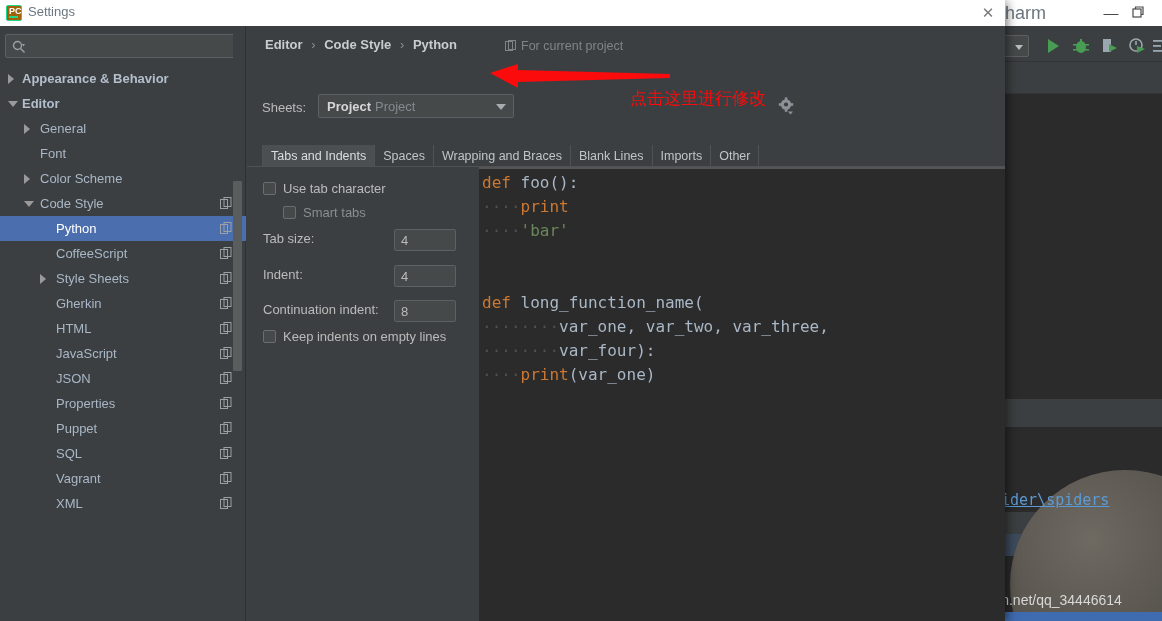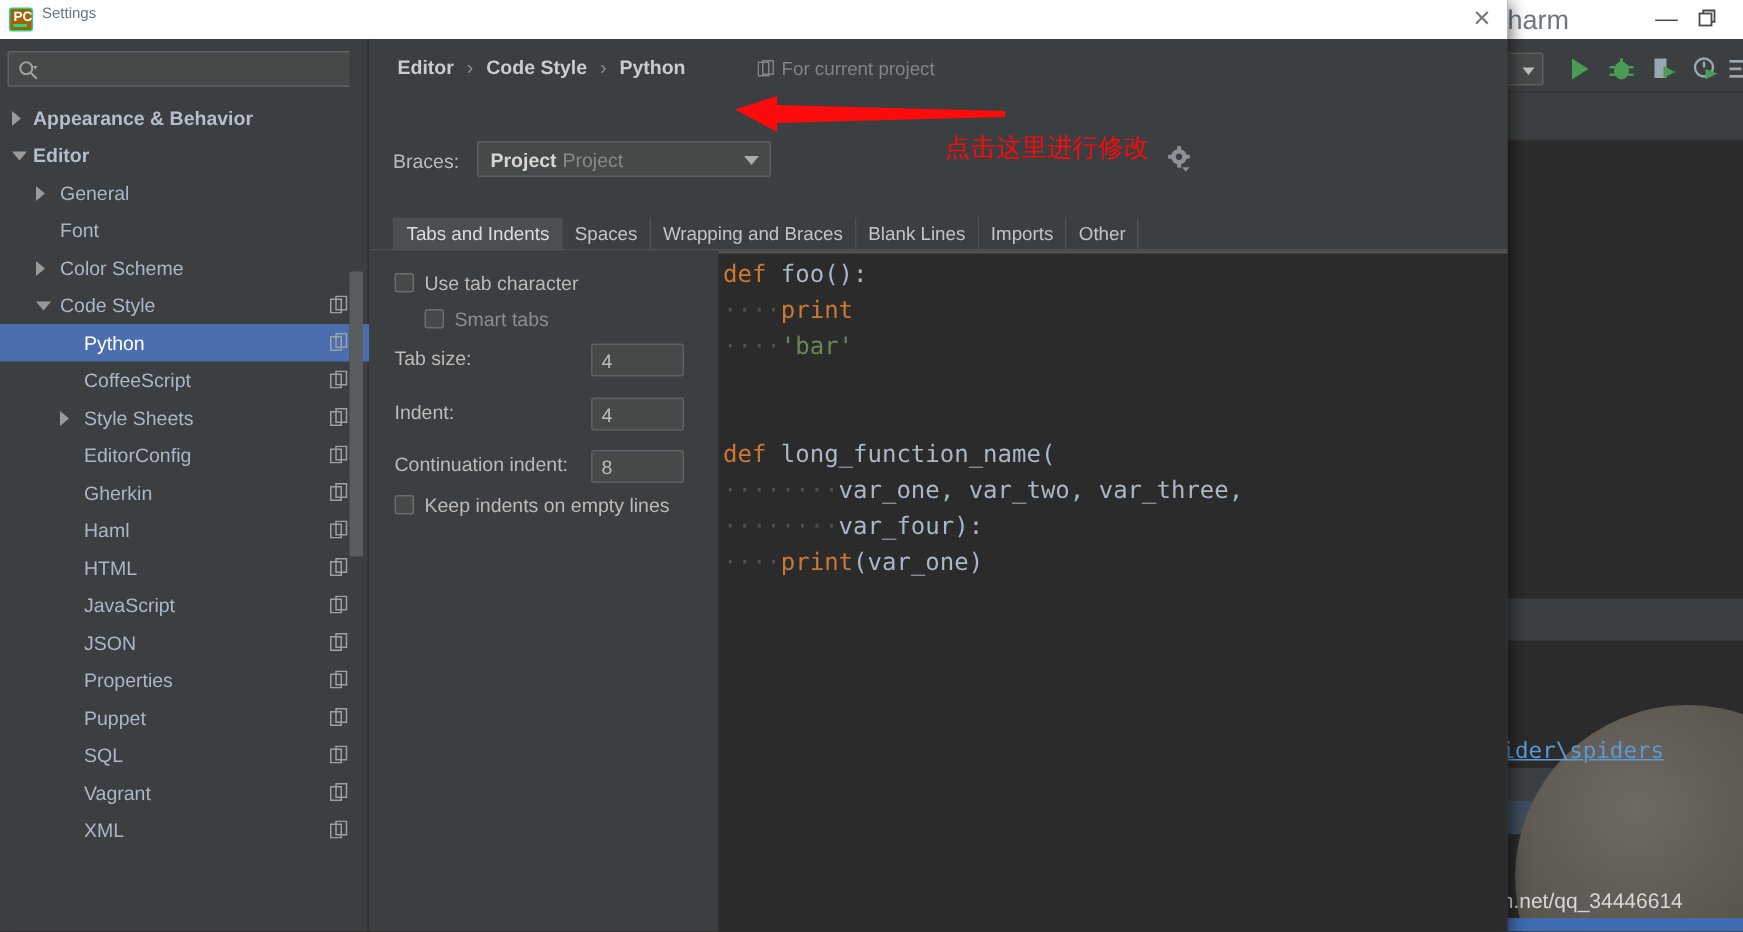--- a/index.html
+++ b/index.html
@@ -94,21 +94,21 @@
     position: absolute; left: 2px; top: 0px;
     font-size: 9px; font-weight: bold; color: #ffffff;
     font-family: "Liberation Sans", sans-serif; line-height: 10px;
   }
   .dlg-logo i {
     position: absolute; left: 2px; bottom: 2px; width: 9px; height: 2px;
     background: #21d789;
   }
   .dlg-title-text {
     position: absolute; left: 28px; top: 4px;
-    font-size: 10px; color: #6b7680;
+    font-size: 13px; color: #6b7680;
   }
   .dlg-close {
     position: absolute; left: 978px; top: 4px; width: 20px; height: 18px;
     color: #7a7a7a; font-size: 15px; text-align: center; line-height: 18px;
     cursor: pointer;
   }
 
   
   .left-panel {
     position: absolute; left: 0; top: 26px; width: 246px; height: 595px;
@@ -410,35 +410,21 @@
           </div>
           <div class="tree-row">
             <span class="tr-arrow collapsed" style="left: 40px; top: 8px;"></span>
             <span class="tr-label" style="left: 56px;">Style Sheets</span>
             <span class="copy-icon"><svg viewBox="0 0 12 12" width="12" height="12">
                 <rect x="0.5" y="2.5" width="7" height="9" fill="none" stroke="#9aa0a3" stroke-width="1"></rect>
                 <rect x="4" y="0.5" width="7" height="9" fill="none" stroke="#9aa0a3" stroke-width="1"></rect>
               </svg></span>
           </div>
           <div class="tree-row">
-            <span class="tr-label" style="left: 56px;">EditorConfig</span>
-            <span class="copy-icon"><svg viewBox="0 0 12 12" width="12" height="12">
-                <rect x="0.5" y="2.5" width="7" height="9" fill="none" stroke="#9aa0a3" stroke-width="1"></rect>
-                <rect x="4" y="0.5" width="7" height="9" fill="none" stroke="#9aa0a3" stroke-width="1"></rect>
-              </svg></span>
-          </div>
-          <div class="tree-row">
             <span class="tr-label" style="left: 56px;">Gherkin</span>
-            <span class="copy-icon"><svg viewBox="0 0 12 12" width="12" height="12">
-                <rect x="0.5" y="2.5" width="7" height="9" fill="none" stroke="#9aa0a3" stroke-width="1"></rect>
-                <rect x="4" y="0.5" width="7" height="9" fill="none" stroke="#9aa0a3" stroke-width="1"></rect>
-              </svg></span>
-          </div>
-          <div class="tree-row">
-            <span class="tr-label" style="left: 56px;">Haml</span>
             <span class="copy-icon"><svg viewBox="0 0 12 12" width="12" height="12">
                 <rect x="0.5" y="2.5" width="7" height="9" fill="none" stroke="#9aa0a3" stroke-width="1"></rect>
                 <rect x="4" y="0.5" width="7" height="9" fill="none" stroke="#9aa0a3" stroke-width="1"></rect>
               </svg></span>
           </div>
           <div class="tree-row">
             <span class="tr-label" style="left: 56px;">HTML</span>
             <span class="copy-icon"><svg viewBox="0 0 12 12" width="12" height="12">
                 <rect x="0.5" y="2.5" width="7" height="9" fill="none" stroke="#9aa0a3" stroke-width="1"></rect>
                 <rect x="4" y="0.5" width="7" height="9" fill="none" stroke="#9aa0a3" stroke-width="1"></rect>
@@ -511,21 +497,21 @@
       <div class="for-project">
         <span class="for-project-icon">
           <svg viewBox="0 0 12 12" width="12" height="12">
             <rect x="0.5" y="1.5" width="7" height="9" fill="none" stroke="#7f8488" stroke-width="1"></rect>
             <rect x="3.5" y="0.5" width="7" height="9" fill="none" stroke="#7f8488" stroke-width="1"></rect>
           </svg>
         </span>
         <span style="padding-left:16px;">For current project</span>
       </div>
 
-      <div class="scheme-label">Braces:</div>
+      <div class="scheme-label">Sheets:</div>
       <div class="scheme-combo">
         <span class="scheme-bold">Project</span>
         <span class="scheme-sub">Project</span>
         <span class="scheme-arrow"></span>
       </div>
 
       <div class="gear-btn">
         <svg viewBox="0 0 20 20" width="20" height="20">
           <circle cx="9" cy="8.5" r="5.2" fill="#8c9297"></circle>
           <circle cx="9" cy="8.5" r="2.1" fill="#3c3f41"></circle>

